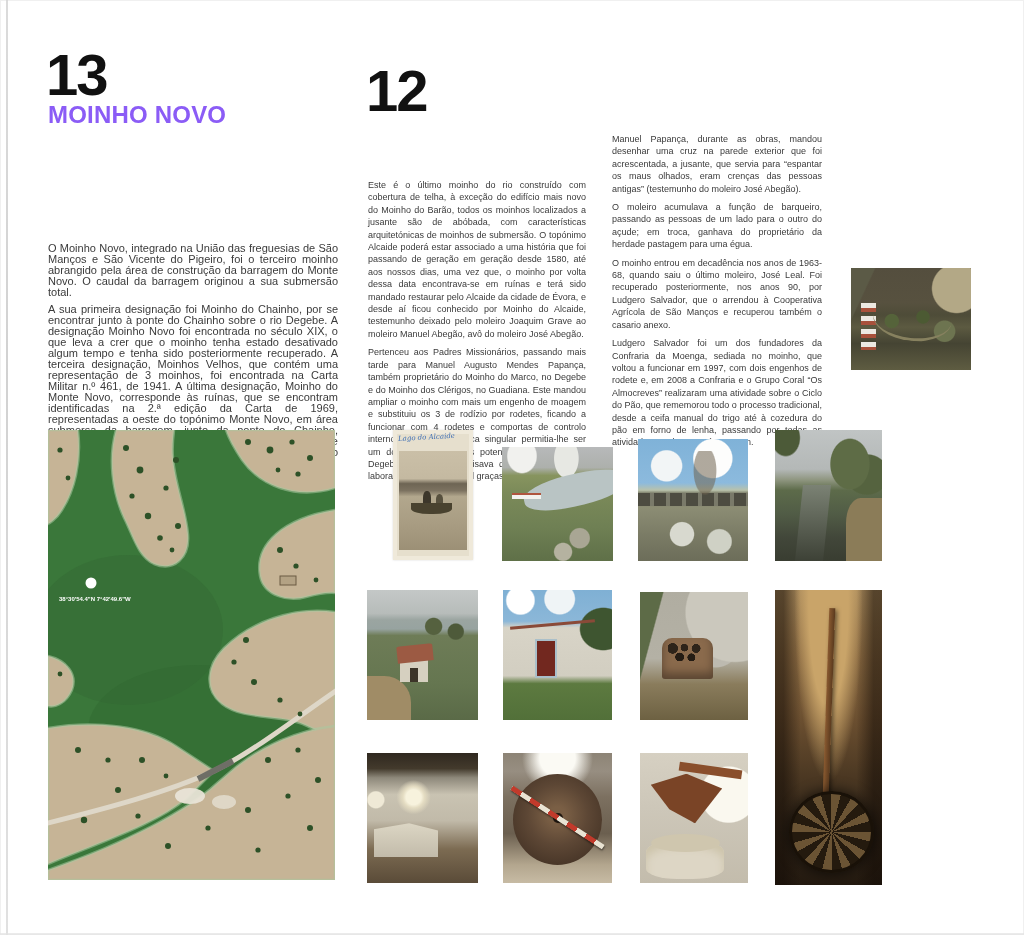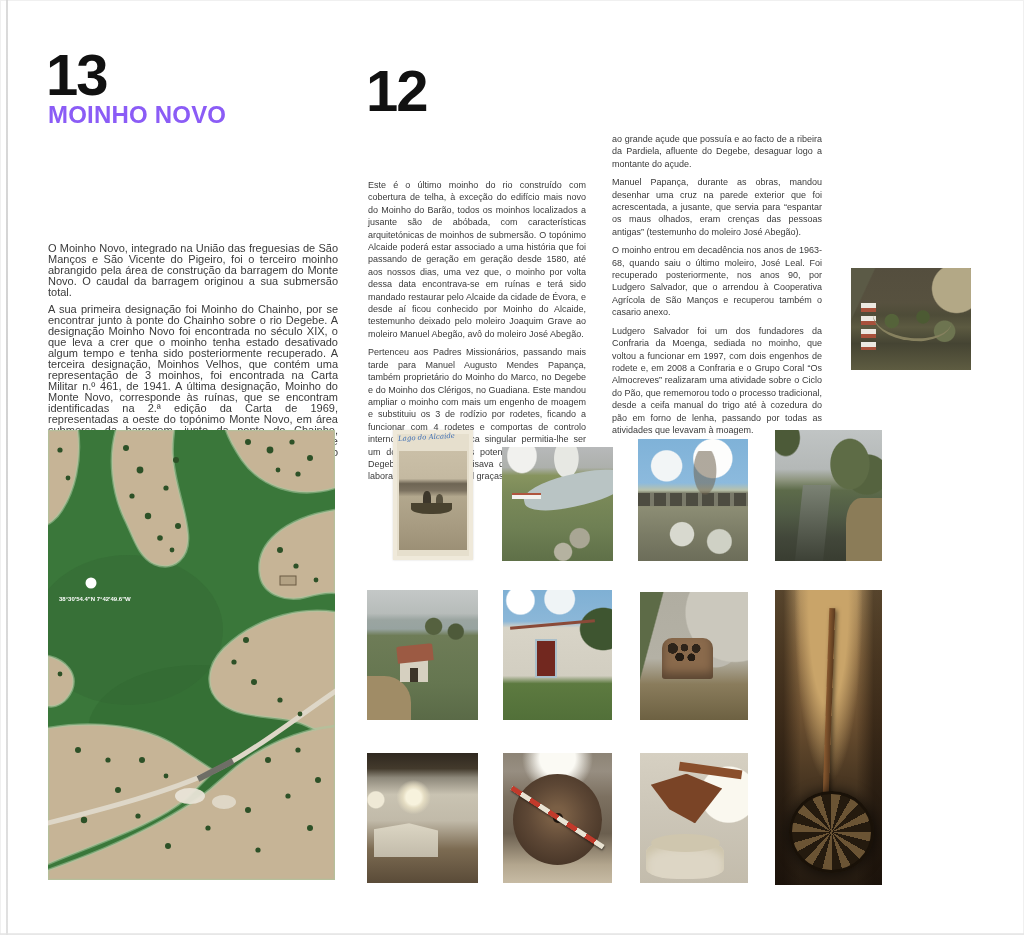--- a/index.html
+++ b/index.html
@@ -181,22 +181,22 @@
     <p>O Moinho Novo, integrado na União das freguesias de São Manços e São Vicente do Pigeiro, foi o terceiro moinho abrangido pela área de construção da barragem do Monte Novo. O caudal da barragem originou a sua submersão total.</p>
     <p>A sua primeira designação foi Moinho do Chainho, por se encontrar junto à ponte do Chainho sobre o rio Degebe. A designação Moinho Novo foi encontrada no século XIX, o que leva a crer que o moinho tenha estado desativado algum tempo e tenha sido posteriormente recuperado. A terceira designação, Moinhos Velhos, que contém uma representação de 3 moinhos, foi encontrada na Carta Militar n.º 461, de 1941. A última designação, Moinho do Monte Novo, corresponde às ruínas, que se encontram identificadas na 2.ª edição da Carta de 1969, representadas a oeste do topónimo Monte Novo, em área submersa da barragem, junto da ponte do Chainho, também ela submersa. O moinho consta no Inventário de Património do PDM de Évora, com o n.º 1378, constando também a respetiva cartografia.</p>
   </div>
 
   <div class="textcol col-mid">
     <p>Este é o último moinho do rio construído com cobertura de telha, à exceção do edifício mais novo do Moinho do Barão, todos os moinhos localizados a jusante são de abóbada, com características arquitetónicas de moinhos de submersão. O topónimo Alcaide poderá estar associado a uma história que foi passando de geração em geração desde 1580, até aos nossos dias, uma vez que, o moinho por volta dessa data encontrava-se em ruínas e terá sido mandado restaurar pelo Alcaide da cidade de Évora, e desde aí ficou conhecido por Moinho do Alcaide, testemunho deixado pelo moleiro Joaquim Grave ao moleiro Manuel Abegão, avô do moleiro José Abegão.</p>
     <p>Pertenceu aos Padres Missionários, passando mais tarde para Manuel Augusto Mendes Papança, também proprietário do Moinho do Marco, no Degebe e do Moinho dos Clérigos, no Guadiana. Este mandou ampliar o moinho com mais um engenho de moagem e substituiu os 3 de rodízio por rodetes, ficando a funcionar com 4 rodetes e comportas de controlo interno. Esta característica singular permitia-lhe ser um dos maiores e mais potentes moinhos do rio Degebe. Como tal, precisava de muita água para laborar, o que era possível graças</p>
   </div>
 
   <div class="textcol col-right">
-    <p>ao grande açude que possuía e ao facto de a ribeira da Pardiela, afluente do Degebe, desaguar logo a montante do açude.</p>
     <p>Manuel Papança, durante as obras, mandou desenhar uma cruz na parede exterior que foi acrescentada, a jusante, que servia para “espantar os maus olhados, eram crenças das pessoas antigas” (testemunho do moleiro José Abegão).</p>
+    <p>O moleiro acumulava a função de barqueiro, passando as pessoas de um lado para o outro do açude; em troca, ganhava do proprietário da herdade pastagem para uma égua.</p>
     <p>O moinho entrou em decadência nos anos de 1963-68, quando saiu o último moleiro, José Leal. Foi recuperado posteriormente, nos anos 90, por Ludgero Salvador, que o arrendou à Cooperativa Agrícola de São Manços e recuperou também o casario anexo.</p>
     <p>Ludgero Salvador foi um dos fundadores da Confraria da Moenga, sediada no moinho, que voltou a funcionar em 1997, com dois engenhos de rodete e, em 2008 a Confraria e o Grupo Coral “Os Almocreves” realizaram uma atividade sobre o Ciclo do Pão, que rememorou todo o processo tradicional, desde a ceifa manual do trigo até à cozedura do pão em forno de lenha, passando por todas as atividades que levavam à moagem.</p>
   </div>
 
   <div class="photo map">
     <svg viewBox="0 0 287 450" width="287" height="450">
       <rect width="287" height="450" fill="#3a773a"></rect>
       <ellipse cx="80" cy="200" rx="95" ry="75" fill="#336a33" opacity=".5"></ellipse>
       <ellipse cx="150" cy="300" rx="110" ry="65" fill="#2f662f" opacity=".4"></ellipse>
       <g fill="#c6b496" stroke="#a9c9a0" stroke-width="2.5" stroke-opacity=".55">

